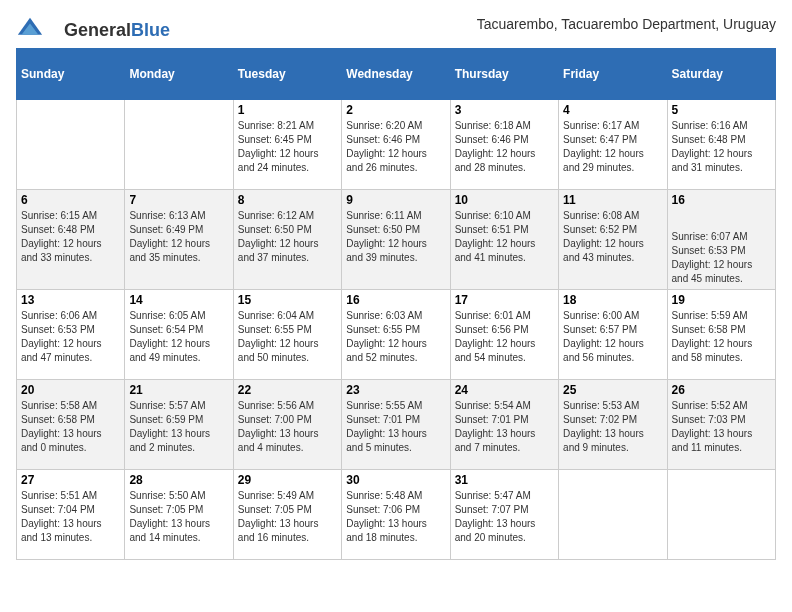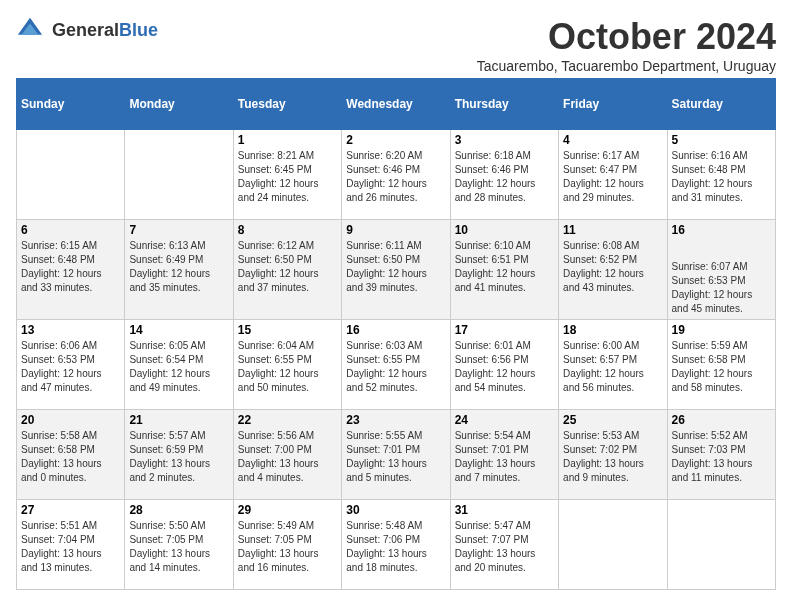--- a/index.html
+++ b/index.html
@@ -12,21 +12,21 @@
     }
     .header {
       display: flex;
       align-items: flex-start;
       justify-content: space-between;
       margin-bottom: 4px;
     }
     .logo {
       display: flex;
       align-items: center;
-      gap: 8px;
+      gap: 20px;
     }
     .logo-text-general {
       font-size: 18px;
       font-weight: bold;
       color: #333;
     }
     .logo-text-blue {
       font-size: 18px;
       font-weight: bold;
       color: #2e6db4;
@@ -97,21 +97,20 @@
   <div class="logo">
     <svg class="logo-icon" viewBox="0 0 30 30" xmlns="http://www.w3.org/2000/svg">
       <polygon points="15,2 28,20 2,20" fill="#2e6db4"></polygon>
       <polygon points="15,8 24,20 6,20" fill="#5a9fd4"></polygon>
     </svg>
     <div>
       <span class="logo-text-general">General</span><span class="logo-text-blue">Blue</span>
     </div>
   </div>
   <div class="title-block">
-    <div class="month-title">October 2024</div>
     <div class="subtitle">Tacuarembo, Tacuarembo Department, Uruguay</div>
   </div>
 </div>
 
 <table class="calendar">
   <thead>
     <tr>
     <th>Sunday</th>
         <th>Monday</th>
         <th>Tuesday</th>

